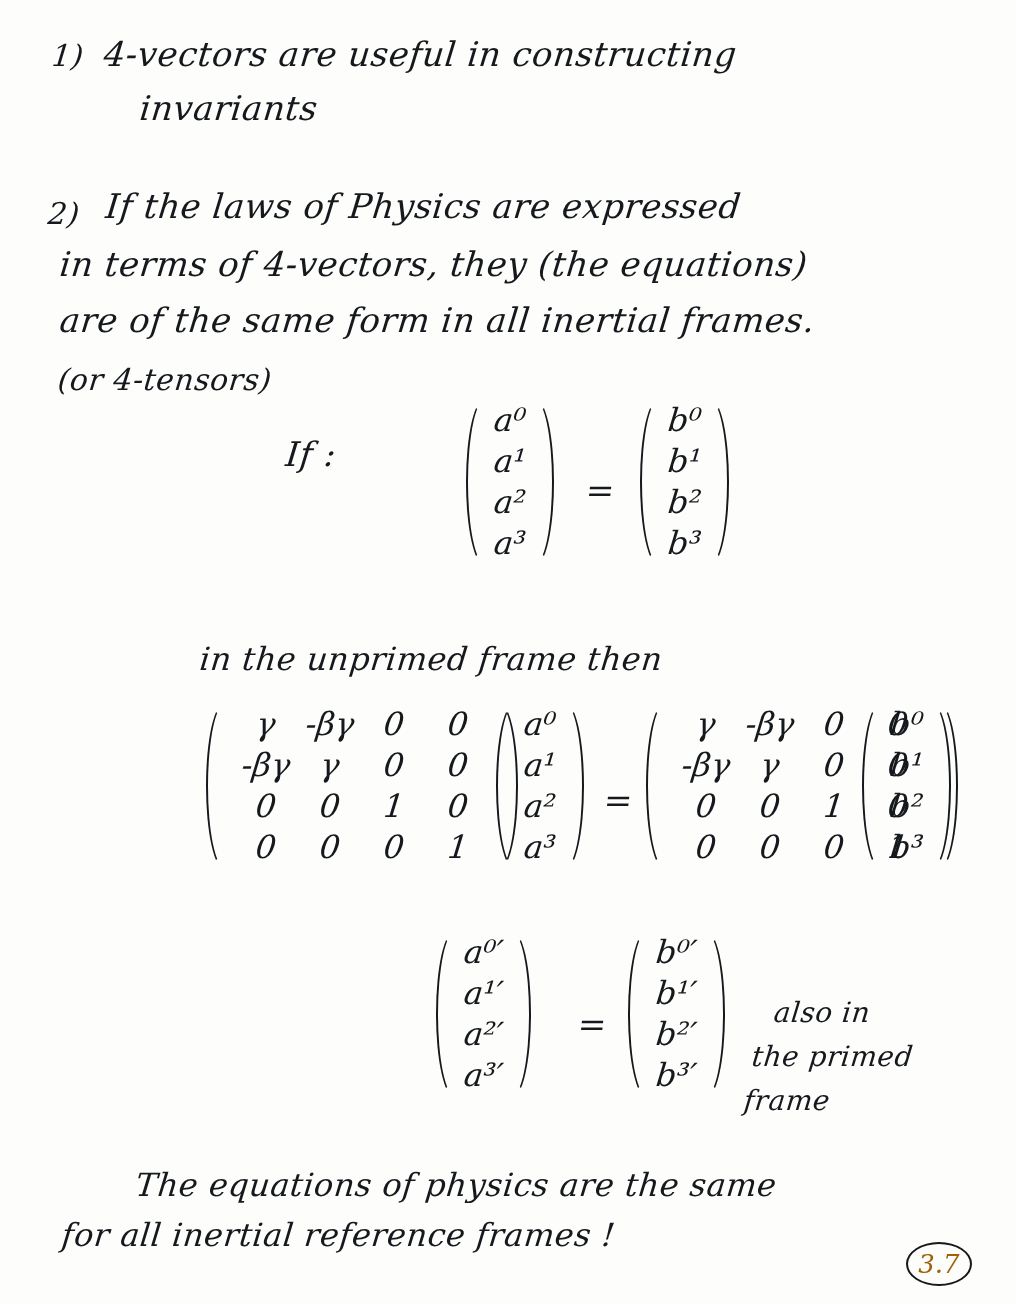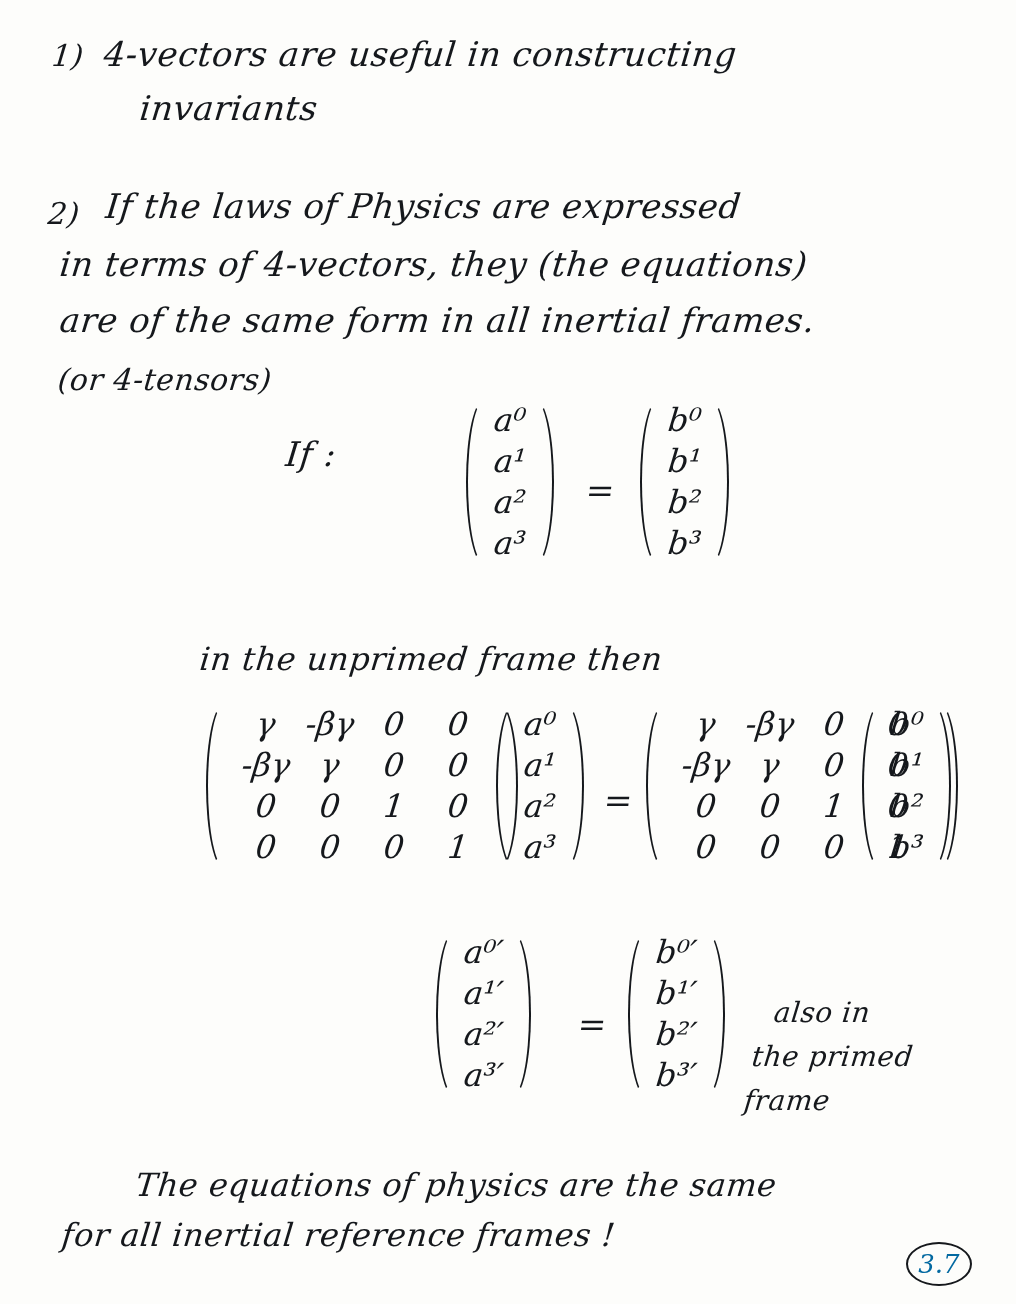--- a/index.html
+++ b/index.html
@@ -116,21 +116,21 @@
     width: 62px;
     height: 40px;
     border: 2.5px solid #15181c;
     border-radius: 50%;
     display: flex;
     align-items: center;
     justify-content: center;
     font-family: "DejaVu Serif", serif;
     font-style: italic;
     font-size: 26px;
-    color: #0369a1;
+    color: #a16207;
   }
 </style>
 </head>
 <body>
 
 <div class="page">
 
   <div class="line hand marker" style="left:52px; top:38px;">1)</div>
   <div class="line hand t-34" style="left:104px; top:34px;">4-vectors are useful in constructing</div>
   <div class="line hand t-34" style="left:140px; top:88px;">invariants</div>

